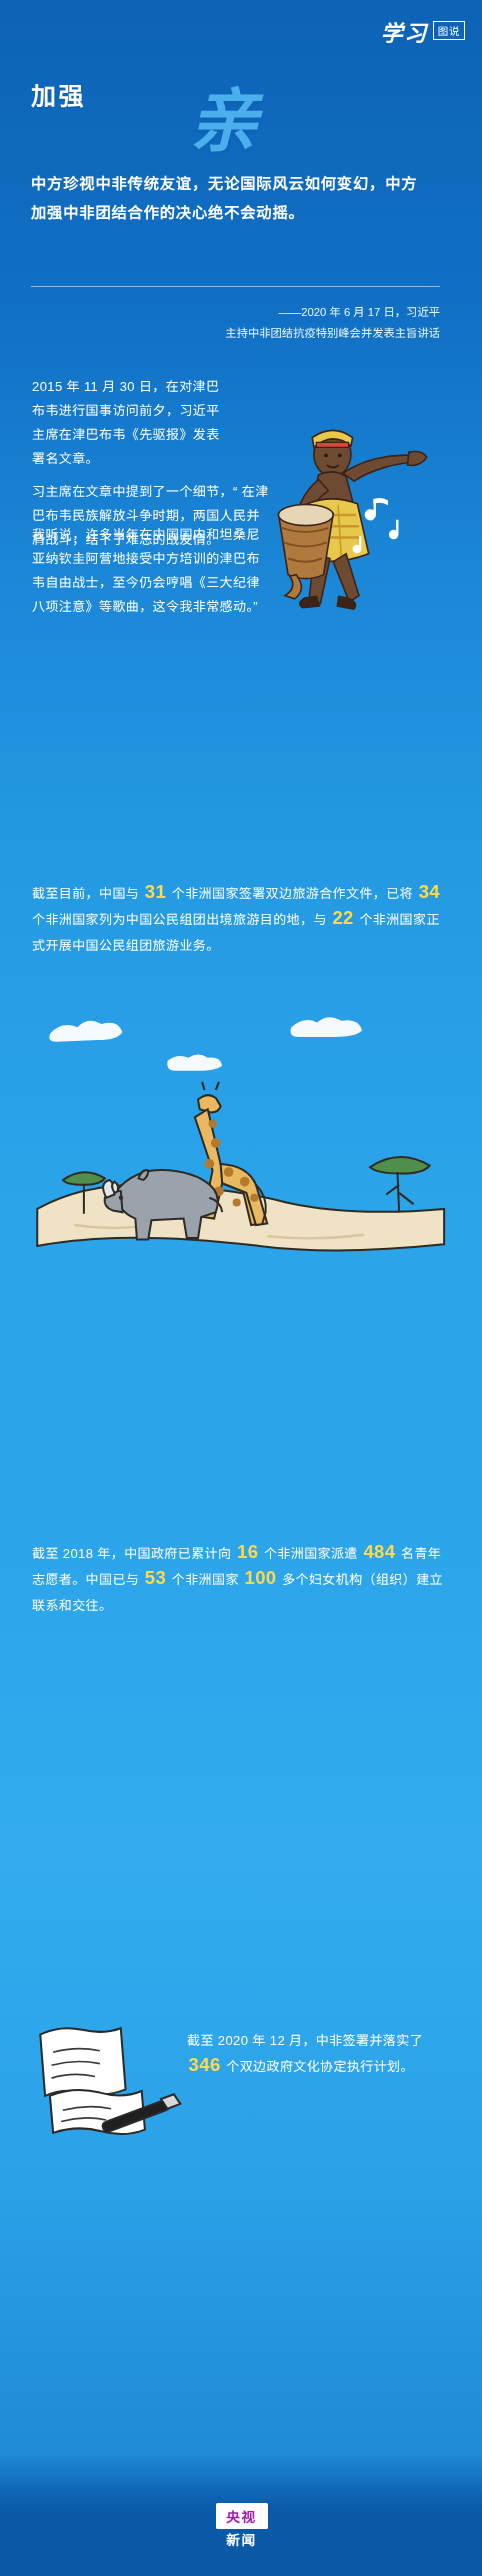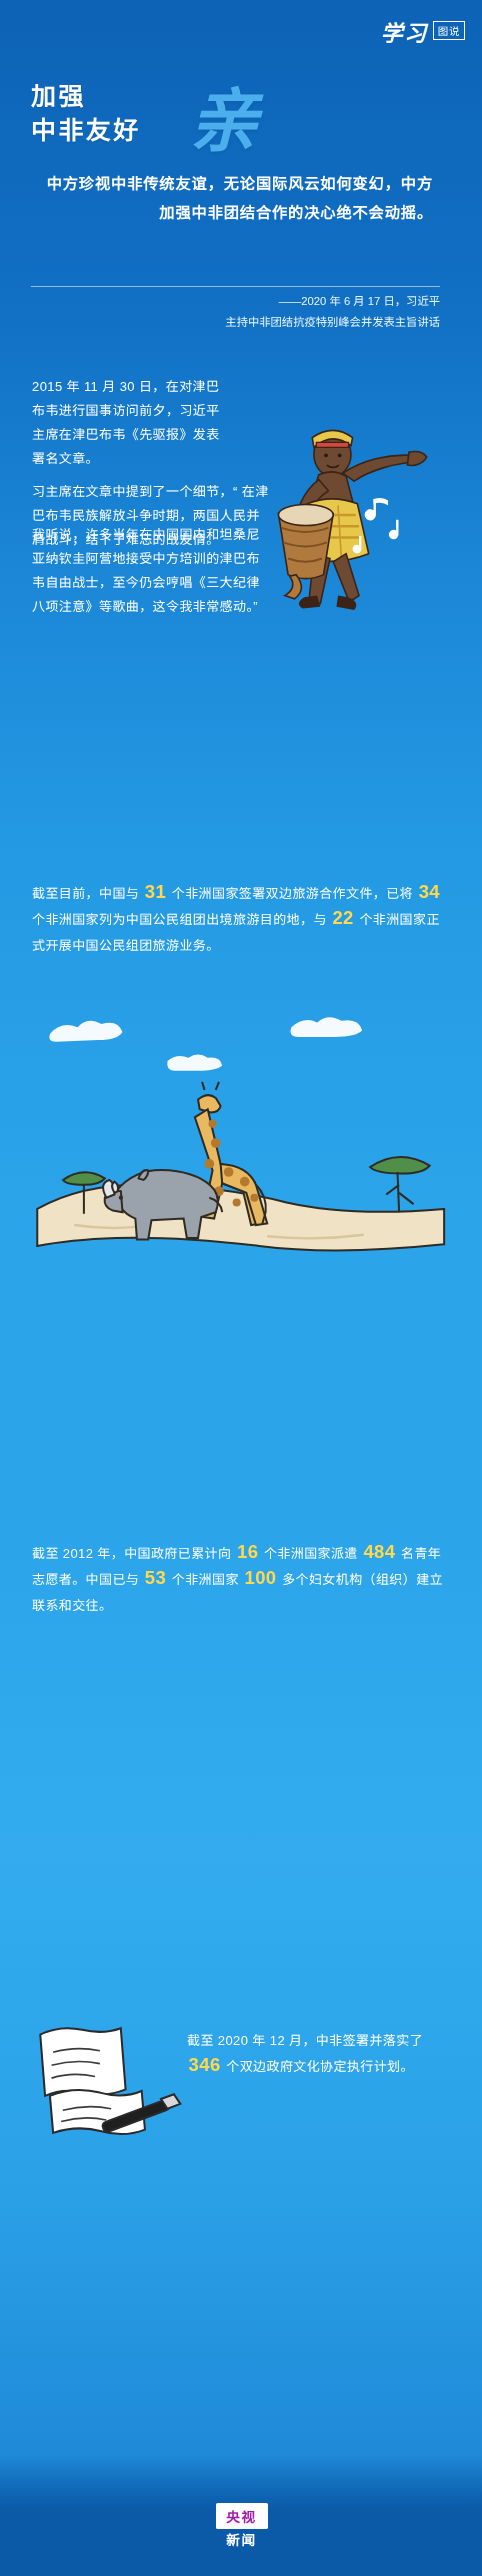--- a/index.html
+++ b/index.html
@@ -87,33 +87,32 @@
   .quote {
     position: absolute;
     top: 169px;
     left: 31px;
     width: 402px;
     color: #ffffff;
     font-size: 15.3px;
     line-height: 29px;
     letter-spacing: 0.8px;
     font-weight: bold;
-    text-align: right;
   }
   .quote-rule {
     position: absolute;
     top: 286px;
     left: 31px;
     width: 409px;
     height: 0.8px;
     background: rgba(255,255,255,.55);
   }
   .attrib {
     position: absolute;
-    top: 291px;
+    top: 302px;
     left: 31px;
     width: 409px;
     color: #eaf6ff;
     font-size: 11.3px;
     line-height: 21px;
     text-align: right;
   }
 
   
   .para {
@@ -208,21 +207,20 @@
 
 <div class="page">
 
   <div class="hdr-logo">
     <span class="brush">学习</span>
     <span class="tag">图说</span>
   </div>
 
   <div class="title-wrap">
     <div class="title-line">加强</div>
-    <div class="title-line">中非友好</div>
     <div class="title-cal">亲</div>
   </div>
 
   <div class="quote">中方珍视中非传统友谊，无论国际风云如何变幻，中方加强中非团结合作的决心绝不会动摇。</div>
   <div class="quote-rule"></div>
   <div class="attrib">
     <div>——2020 年 6 月 17 日，习近平</div>
     <div>主持中非团结抗疫特别峰会并发表主旨讲话</div>
   </div>
 
@@ -322,21 +320,21 @@
       <path d="M118 230 q-14 -4 -20 8 q-2 12 10 16 l12 2 z" fill="#9aa2ac"></path>
       <path d="M100 238 q-10 -18 4 -22 q8 6 6 18 z" fill="#e3e6ea"></path>
       <path d="M110 232 q-6 -10 0 -14 q6 4 4 12 z" fill="#e3e6ea"></path>
       <circle cx="118" cy="238" r="2.6" fill="#2f2a22" stroke="none"></circle>
       <path d="M140 214 q4 -12 12 -10 q0 8 -6 12 z" fill="#9aa2ac"></path>
       <path d="M228 238 q14 4 16 18" fill="none"></path>
     </g>
   </svg>
 
   <div class="stat-p s2">
-    <span>截至 2012 年，中国政府已累计向</span>
+    <span>截至 2018 年，中国政府已累计向</span>
     <span class="num">16</span>
     <span>个非洲国家派遣</span>
     <span class="num">484</span>
     <span>名青年志愿者。中国已与</span>
     <span class="num">53</span>
     <span>个非洲国家</span>
     <span class="num">100</span>
     <span>多个妇女机构（组织）建立联系和交往。</span>
   </div>
 

